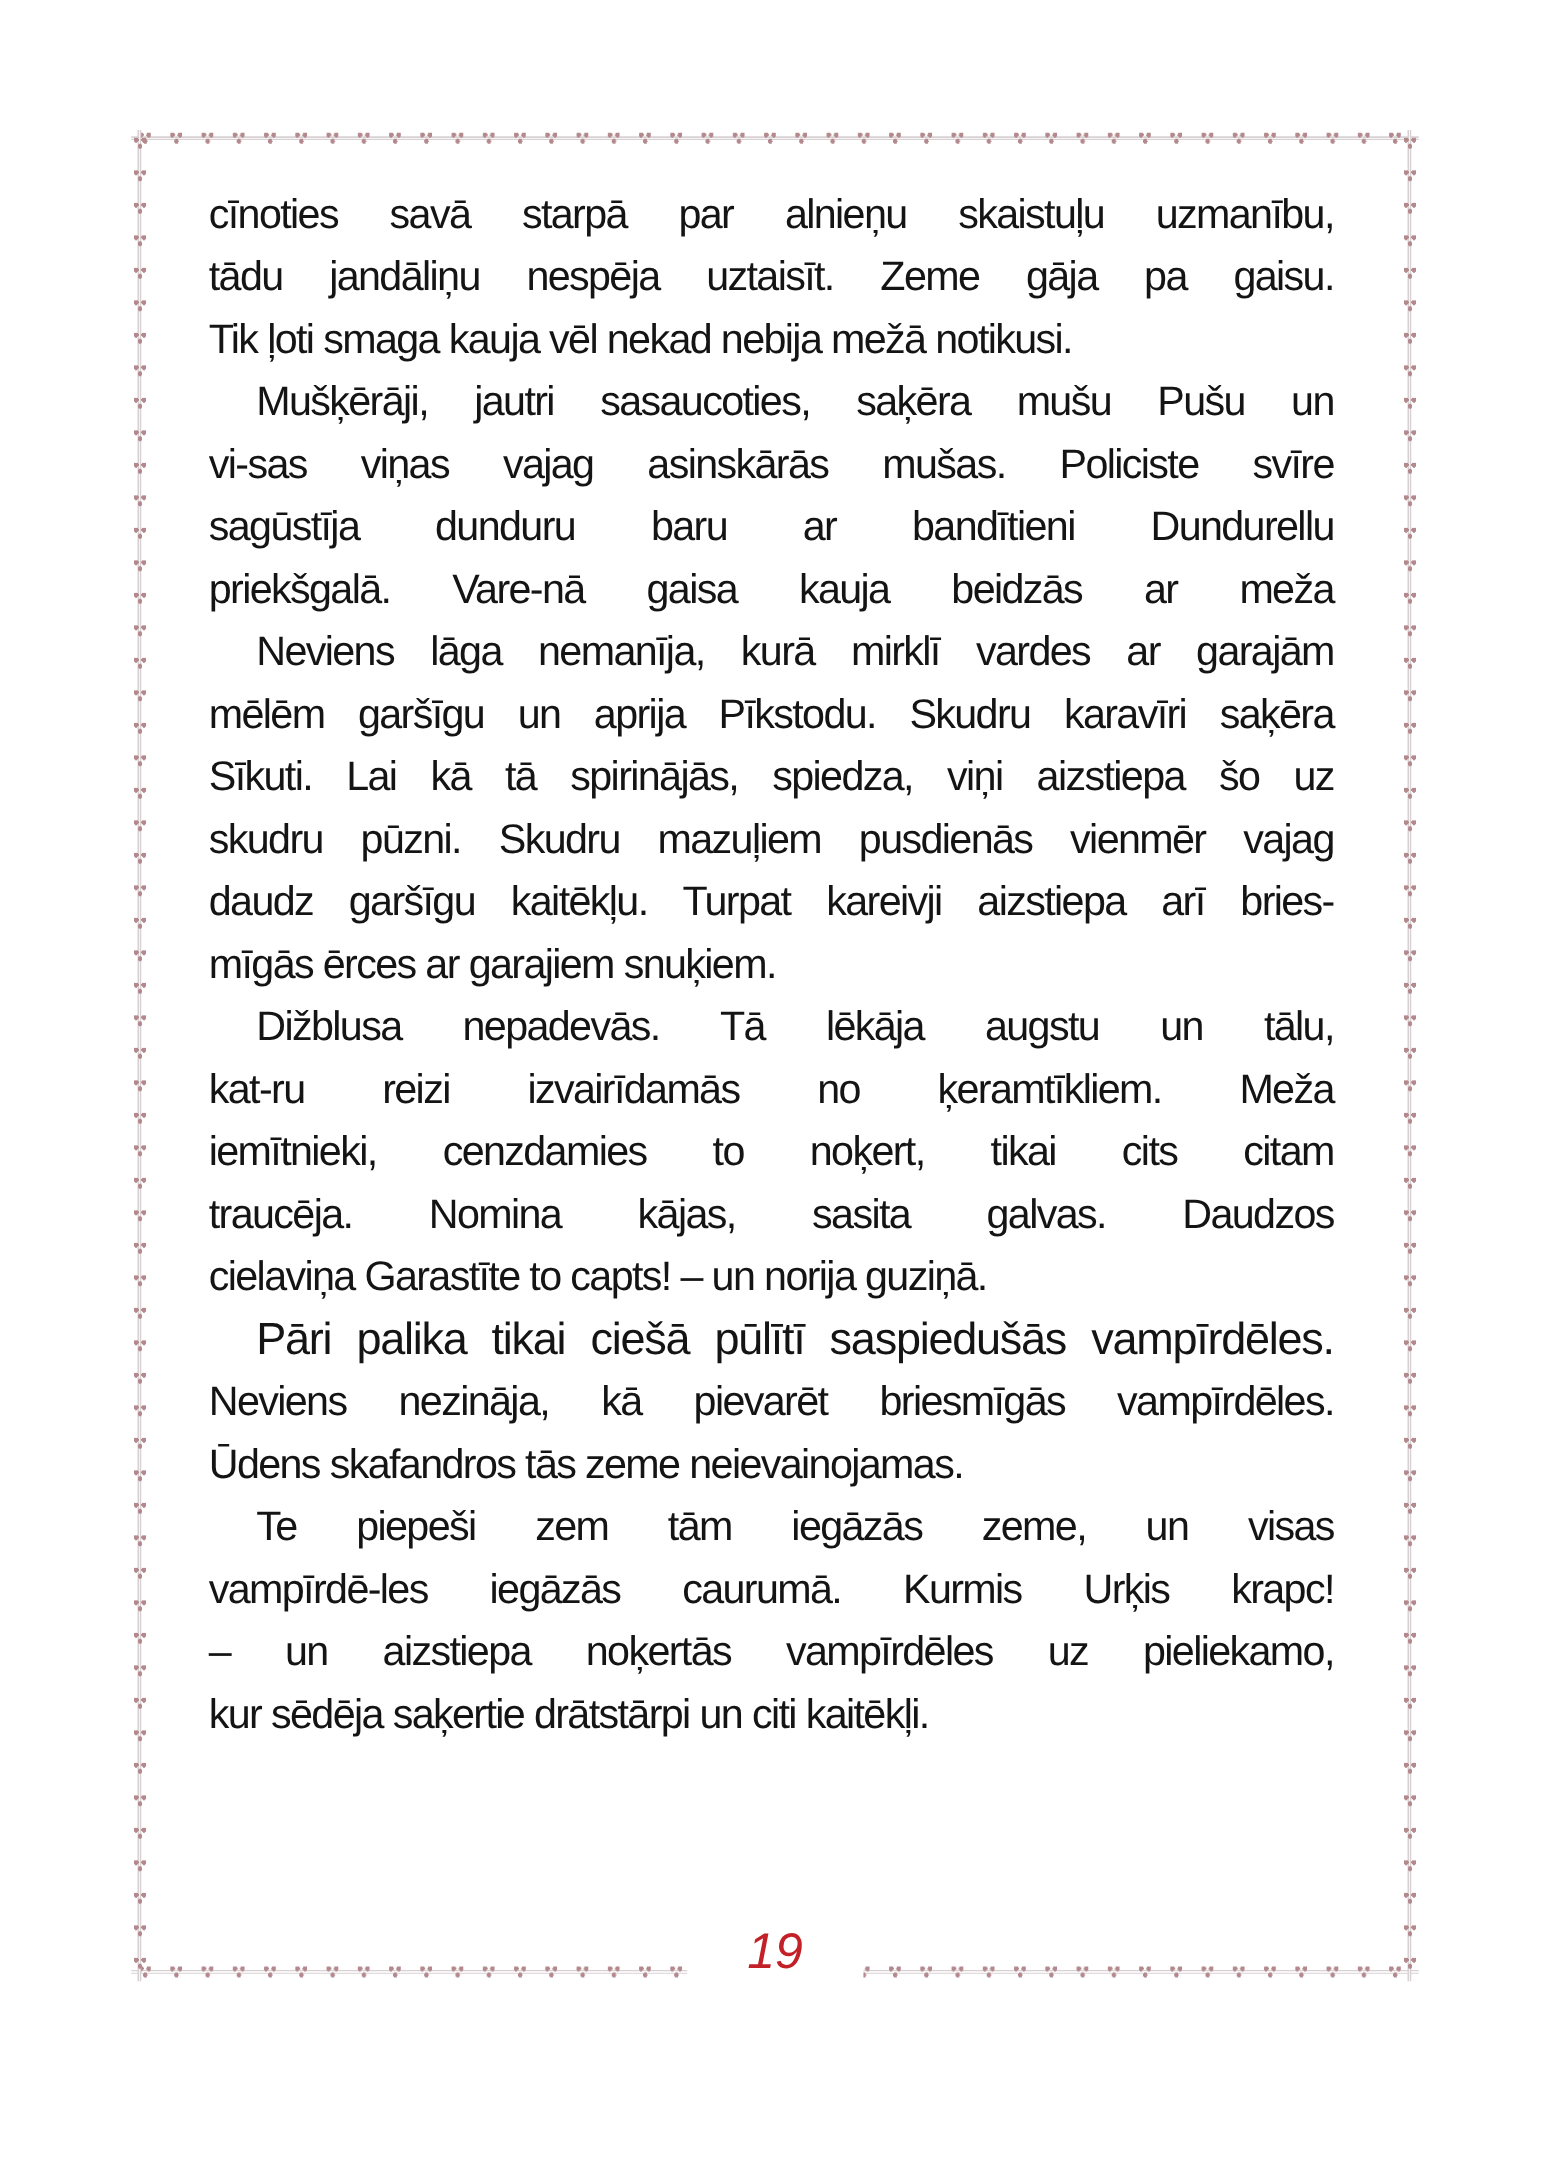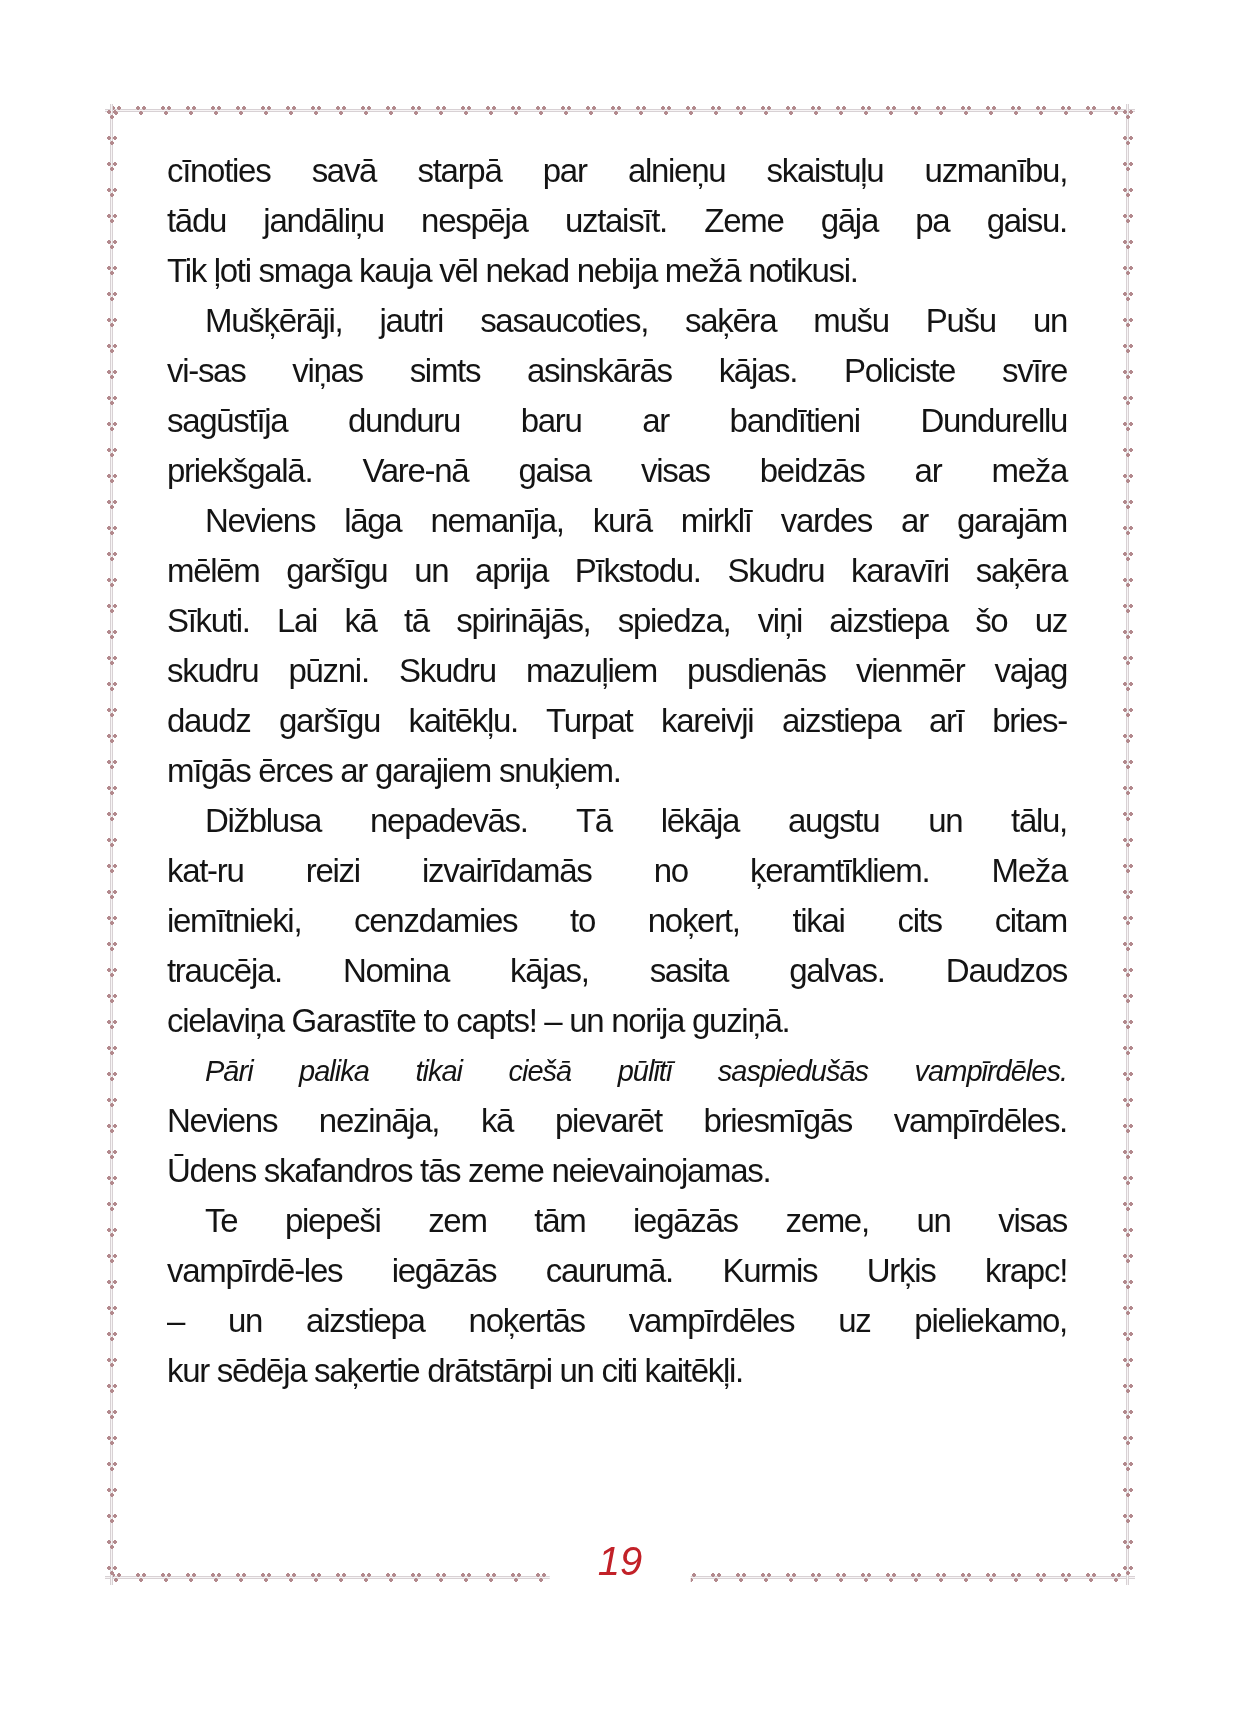--- a/index.html
+++ b/index.html
@@ -76,23 +76,22 @@
     text-align-last: justify;
     white-space: normal;
   }
   .line.last {
     text-align-last: left;
   }
   .line.indent {
     text-indent: 38px;
   }
   .line.small {
-    font-size: 29px;
+    font-size: 36px;
     letter-spacing: -1.0px;
-    font-style: italic;
   }
 
   
   .page-number {
     position: absolute;
     left: 620px;
     top: 1537px;
     transform: translateX(-50%);
     background: #ffffff;
     padding: 0 48px;
@@ -117,23 +116,23 @@
   </div>
 
   <div class="text-block">
       <div class="para">
         <div class="line">cīnoties savā starpā par alnieņu skaistuļu uzmanību,</div>
         <div class="line">tādu jandāliņu nespēja uztaisīt. Zeme gāja pa gaisu.</div>
         <div class="line last">Tik ļoti smaga kauja vēl nekad nebija mežā notikusi.</div>
       </div>
       <div class="para">
         <div class="line indent">Mušķērāji, jautri sasaucoties, saķēra mušu Pušu un</div>
-        <div class="line">vi-sas viņas simts asinskārās kājas. Policiste svīre</div>
+        <div class="line">vi-sas viņas vajag asinskārās mušas. Policiste svīre</div>
         <div class="line">sagūstīja dunduru baru ar bandītieni Dundurellu</div>
-        <div class="line">priekšgalā. Vare-nā gaisa visas beidzās ar meža</div>
+        <div class="line">priekšgalā. Vare-nā gaisa kauja beidzās ar meža</div>
       </div>
       <div class="para">
         <div class="line indent">Neviens lāga nemanīja, kurā mirklī vardes ar garajām</div>
         <div class="line">mēlēm garšīgu un aprija Pīkstodu. Skudru karavīri saķēra</div>
         <div class="line">Sīkuti. Lai kā tā spirinājās, spiedza, viņi aizstiepa šo uz</div>
         <div class="line">skudru pūzni. Skudru mazuļiem pusdienās vienmēr vajag</div>
         <div class="line">daudz garšīgu kaitēkļu. Turpat kareivji aizstiepa arī bries-</div>
         <div class="line last">mīgās ērces ar garajiem snuķiem.</div>
       </div>
       <div class="para">

